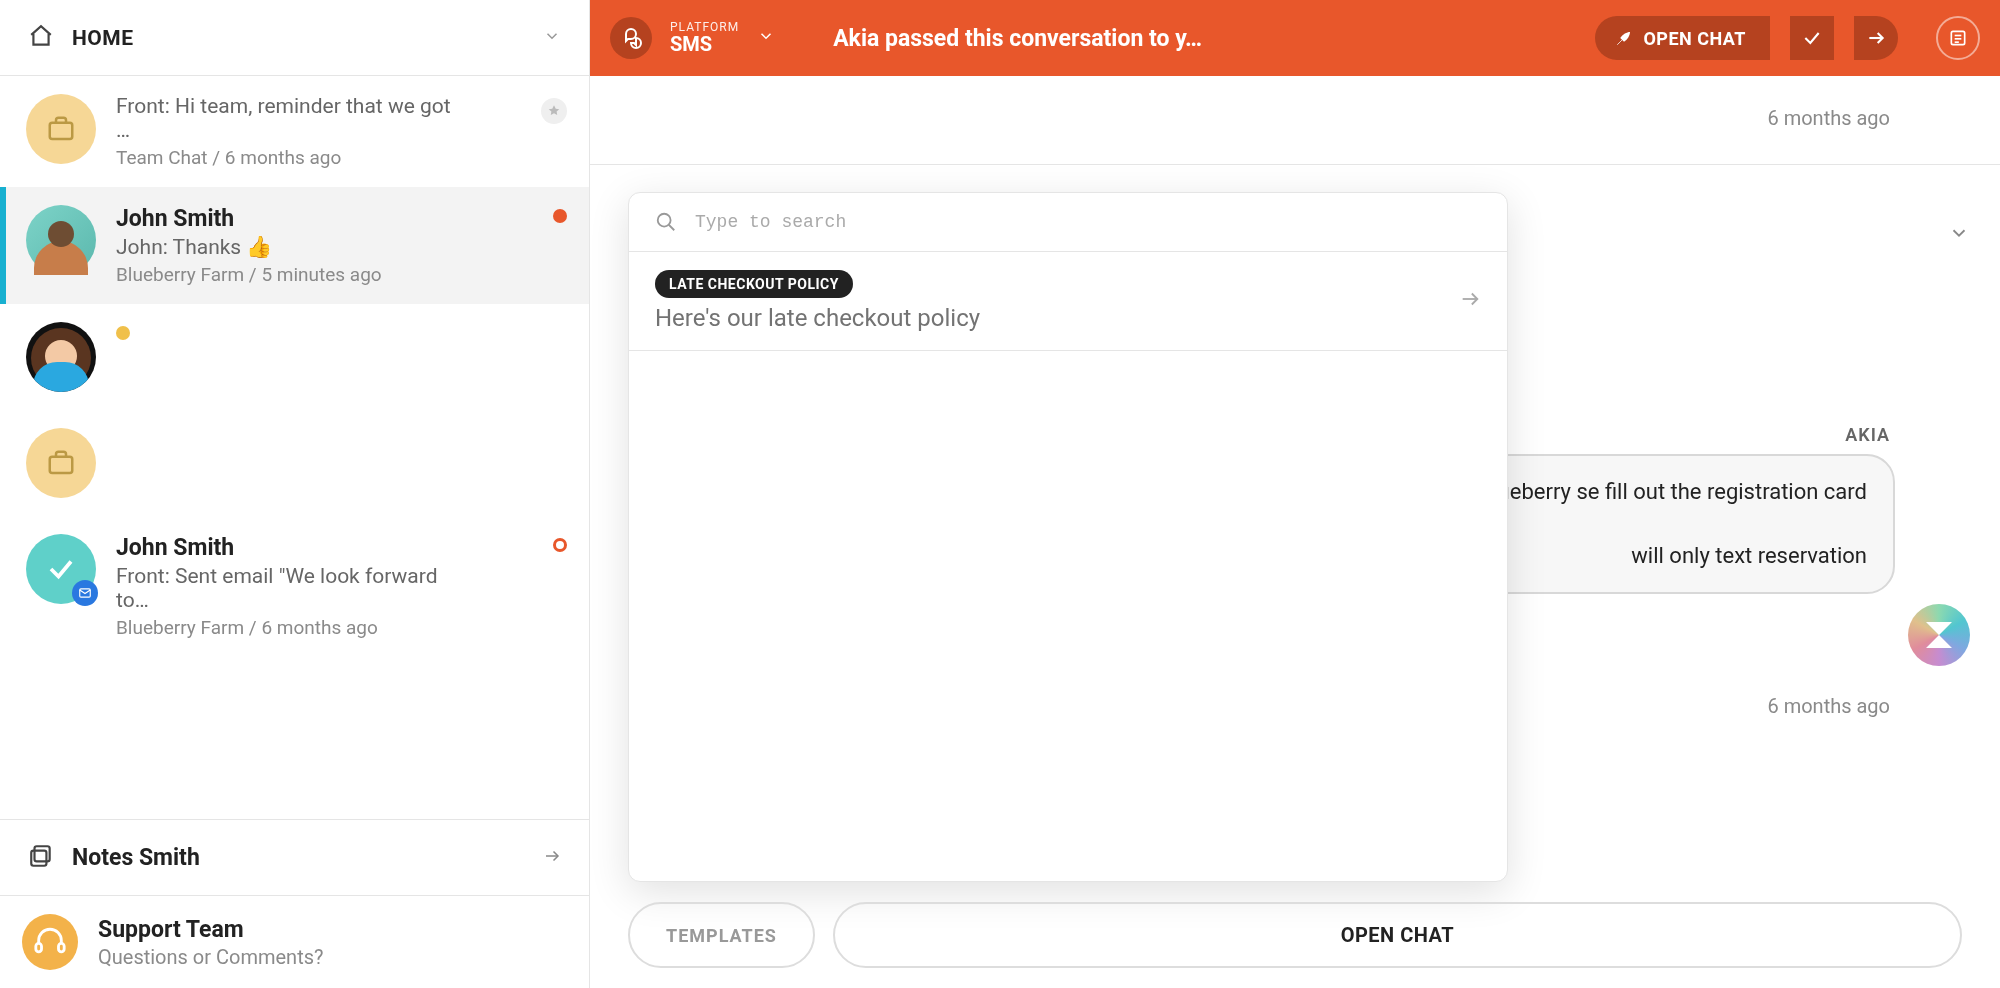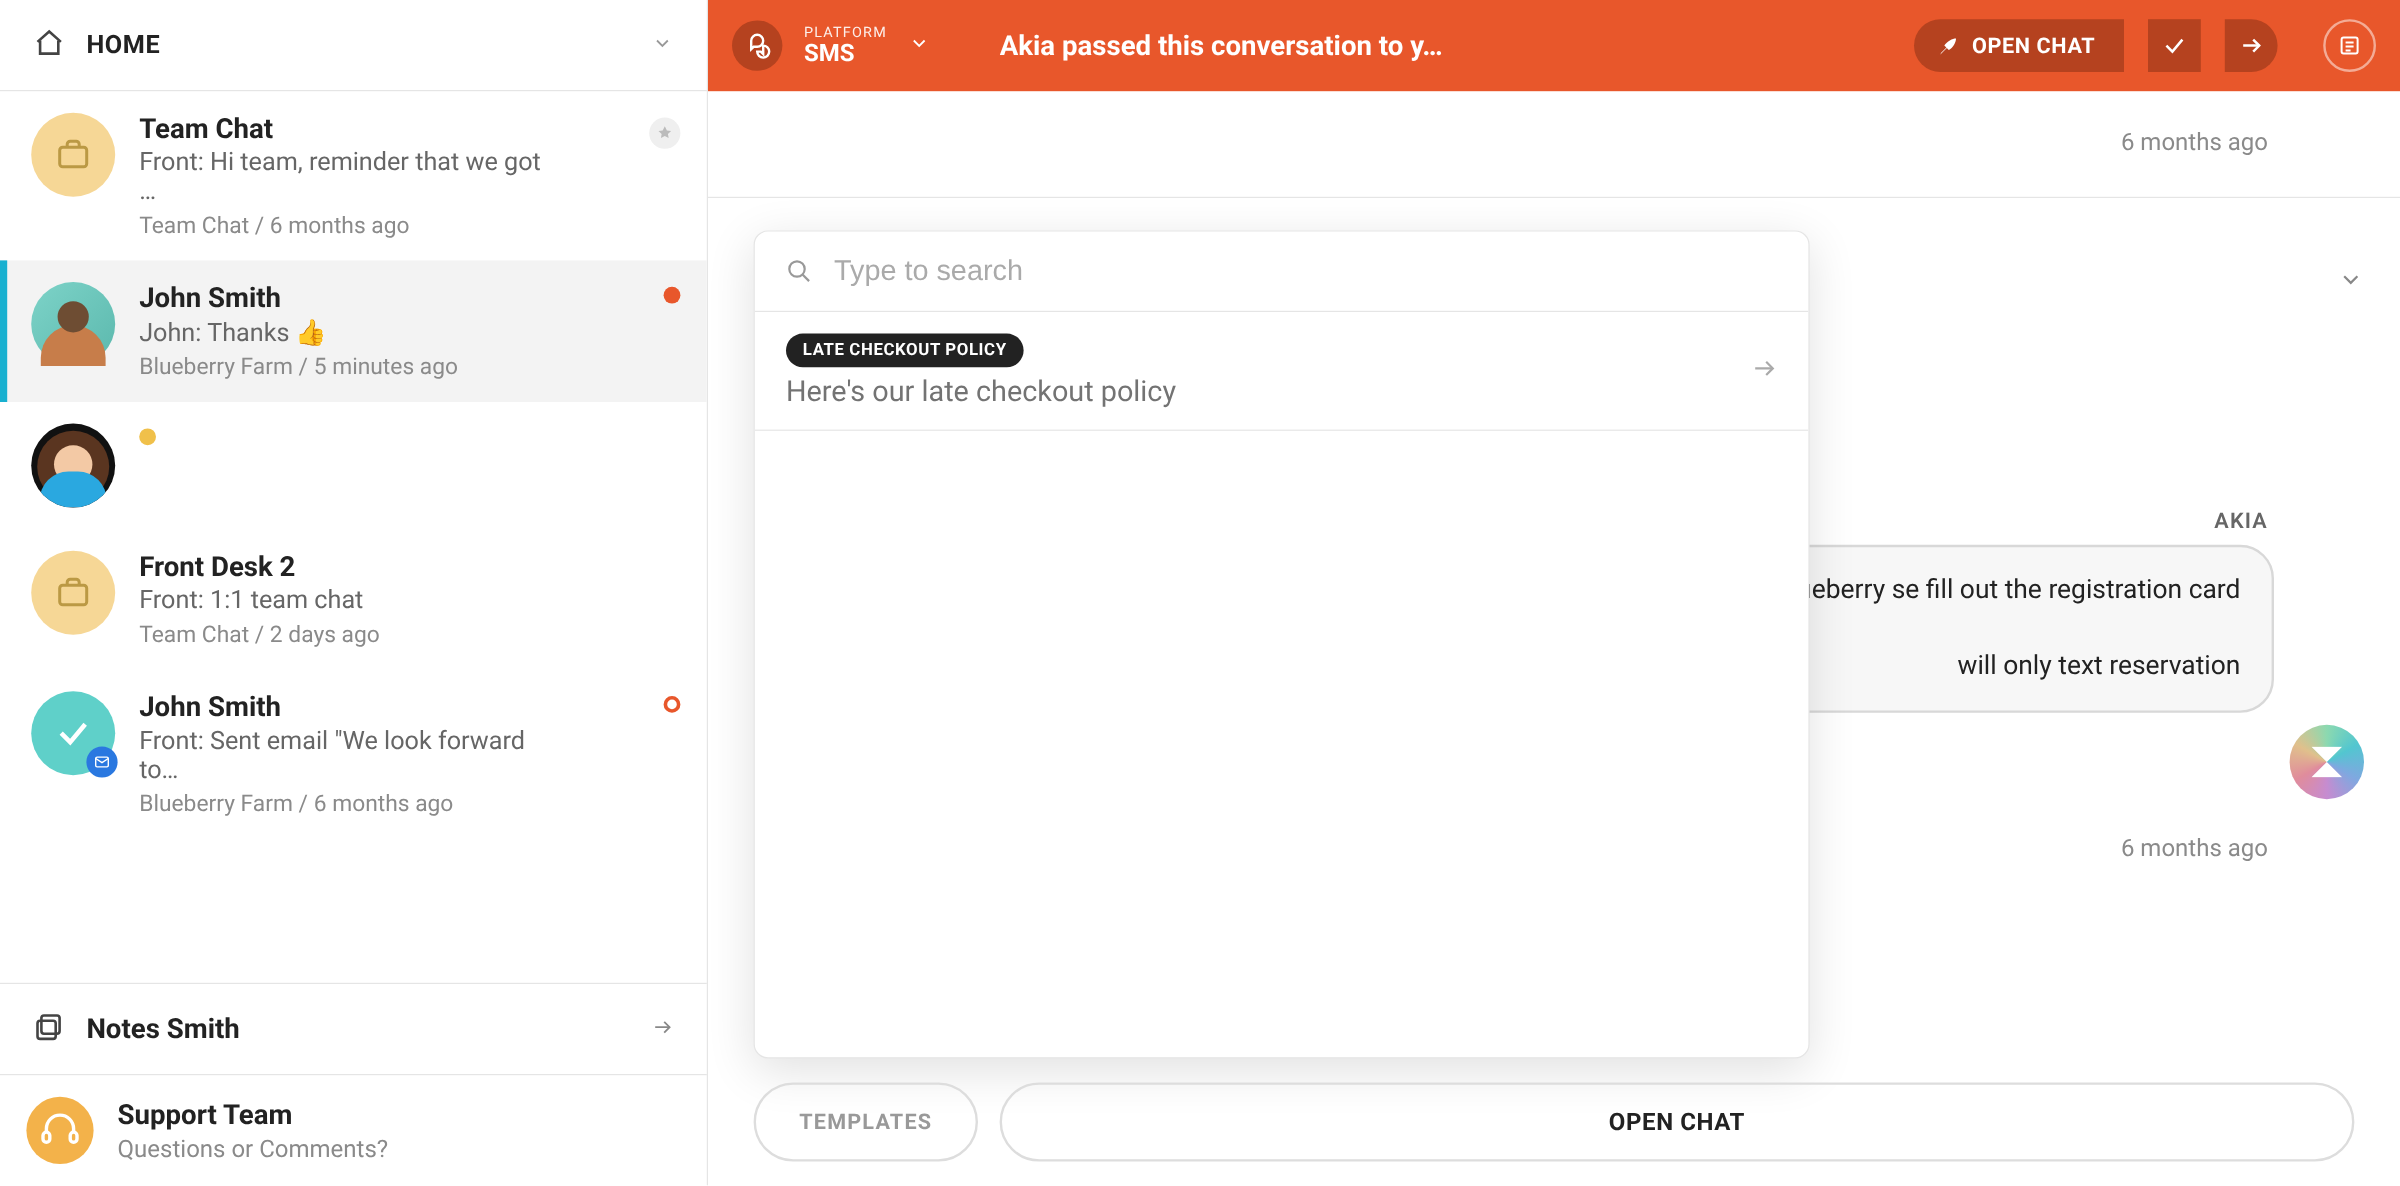--- a/index.html
+++ b/index.html
@@ -92,21 +92,21 @@
 .akia-avatar{position:absolute;right:30px;top:528px;width:62px;height:62px;border-radius:50%;background:conic-gradient(#8cd9b0,#52c6d0,#7fa8e0,#c68cd0,#e08c9c,#e0c08c,#8cd9b0);display:flex;align-items:center;justify-content:center;}
 .akia-avatar::after{content:"";width:26px;height:26px;background:#fff;clip-path:polygon(0 0,50% 50%,0 100%,100% 100%,50% 50%,100% 0);}
 
 
 .panel{position:absolute;left:38px;top:116px;width:880px;height:690px;background:#fff;border:1px solid var(--border);border-radius:12px;box-shadow:0 10px 40px rgba(0,0,0,0.12);display:flex;flex-direction:column;overflow:hidden;}
 .panel-tabs{display:flex;gap:28px;padding:18px 26px;background:#f7f7f7;border-bottom:1px solid var(--border);font-size:21px;font-weight:700;}
 .panel-tabs .tab{color:#aaa;cursor:pointer;}
 .panel-tabs .tab.active{color:var(--dark);}
 .panel-search{display:flex;align-items:center;gap:16px;padding:18px 26px;border-bottom:1px solid var(--border);}
 .panel-search svg{width:22px;height:22px;stroke:#999;fill:none;stroke-width:2;}
-.panel-search input{flex:1;border:none;outline:none;font-size:24px;color:var(--dark);}
+.panel-search input{flex:1;border:none;outline:none;font-size:18px;color:var(--dark);font-family:Liberation Mono, monospace;}
 .panel-search input::placeholder{color:#aaa;}
 .macro-row{display:flex;align-items:center;padding:18px 26px;border-bottom:1px solid var(--border);cursor:pointer;}
 .macro-row .pill{background:#222;color:#fff;font-size:14px;font-weight:700;letter-spacing:0.5px;padding:6px 14px;border-radius:16px;display:inline-block;margin-bottom:6px;}
 .macro-row .desc{font-size:24px;color:#737373;}
 .macro-row .go{margin-left:auto;color:#aaa;}
 
 .templates-expand{position:absolute;right:30px;top:146px;color:#888;cursor:pointer;}
 
 
 .bottom{position:absolute;left:0;right:0;bottom:20px;padding:0 38px;display:flex;gap:18px;}
@@ -135,21 +135,20 @@
   <div class="sb-list">
 
     <div class="sb-item">
       <div class="avatar briefcase">
         <svg viewBox="0 0 24 24">
             <rect x="3" y="7" width="18" height="13" rx="2"></rect>
             <path d="M8 7V5a2 2 0 0 1 2-2h4a2 2 0 0 1 2 2v2"></path>
           </svg>
       </div>
       <div class="sb-body">
-        <div class="sb-title" style="white-space: pre-line;">Team Chat</div>
         <div class="sb-preview" style="white-space: pre-line;">Front: Hi team, reminder that we got …</div>
         <div class="sb-meta" style="white-space: pre-line;">Team Chat / 6 months ago</div>
       </div>
       <div class="sb-right">
         <span class="pin-circle">
             <svg viewBox="0 0 24 24">
               <path d="M12 2l3 6 6 1-4.5 4 1 6L12 16l-5.5 3 1-6L3 9l6-1z"></path>
             </svg>
           </span>
       </div>
@@ -180,25 +179,20 @@
           <span class="dot yellow"></span>
         </div>
     </div>
 
     <div class="sb-item">
       <div class="avatar briefcase">
         <svg viewBox="0 0 24 24">
             <rect x="3" y="7" width="18" height="13" rx="2"></rect>
             <path d="M8 7V5a2 2 0 0 1 2-2h4a2 2 0 0 1 2 2v2"></path>
           </svg>
-      </div>
-      <div class="sb-body">
-        <div class="sb-title" style="white-space: pre-line;">Front Desk 2</div>
-        <div class="sb-preview" style="white-space: pre-line;">Front: 1:1 team chat</div>
-        <div class="sb-meta" style="white-space: pre-line;">Team Chat / 2 days ago</div>
       </div>
     </div>
 
     <div class="sb-item">
       <div class="avatar check">
         <svg viewBox="0 0 24 24">
             <polyline points="4 12 10 18 20 6"></polyline>
           </svg>
         <span class="mail-badge">
             <svg viewBox="0 0 24 24">

